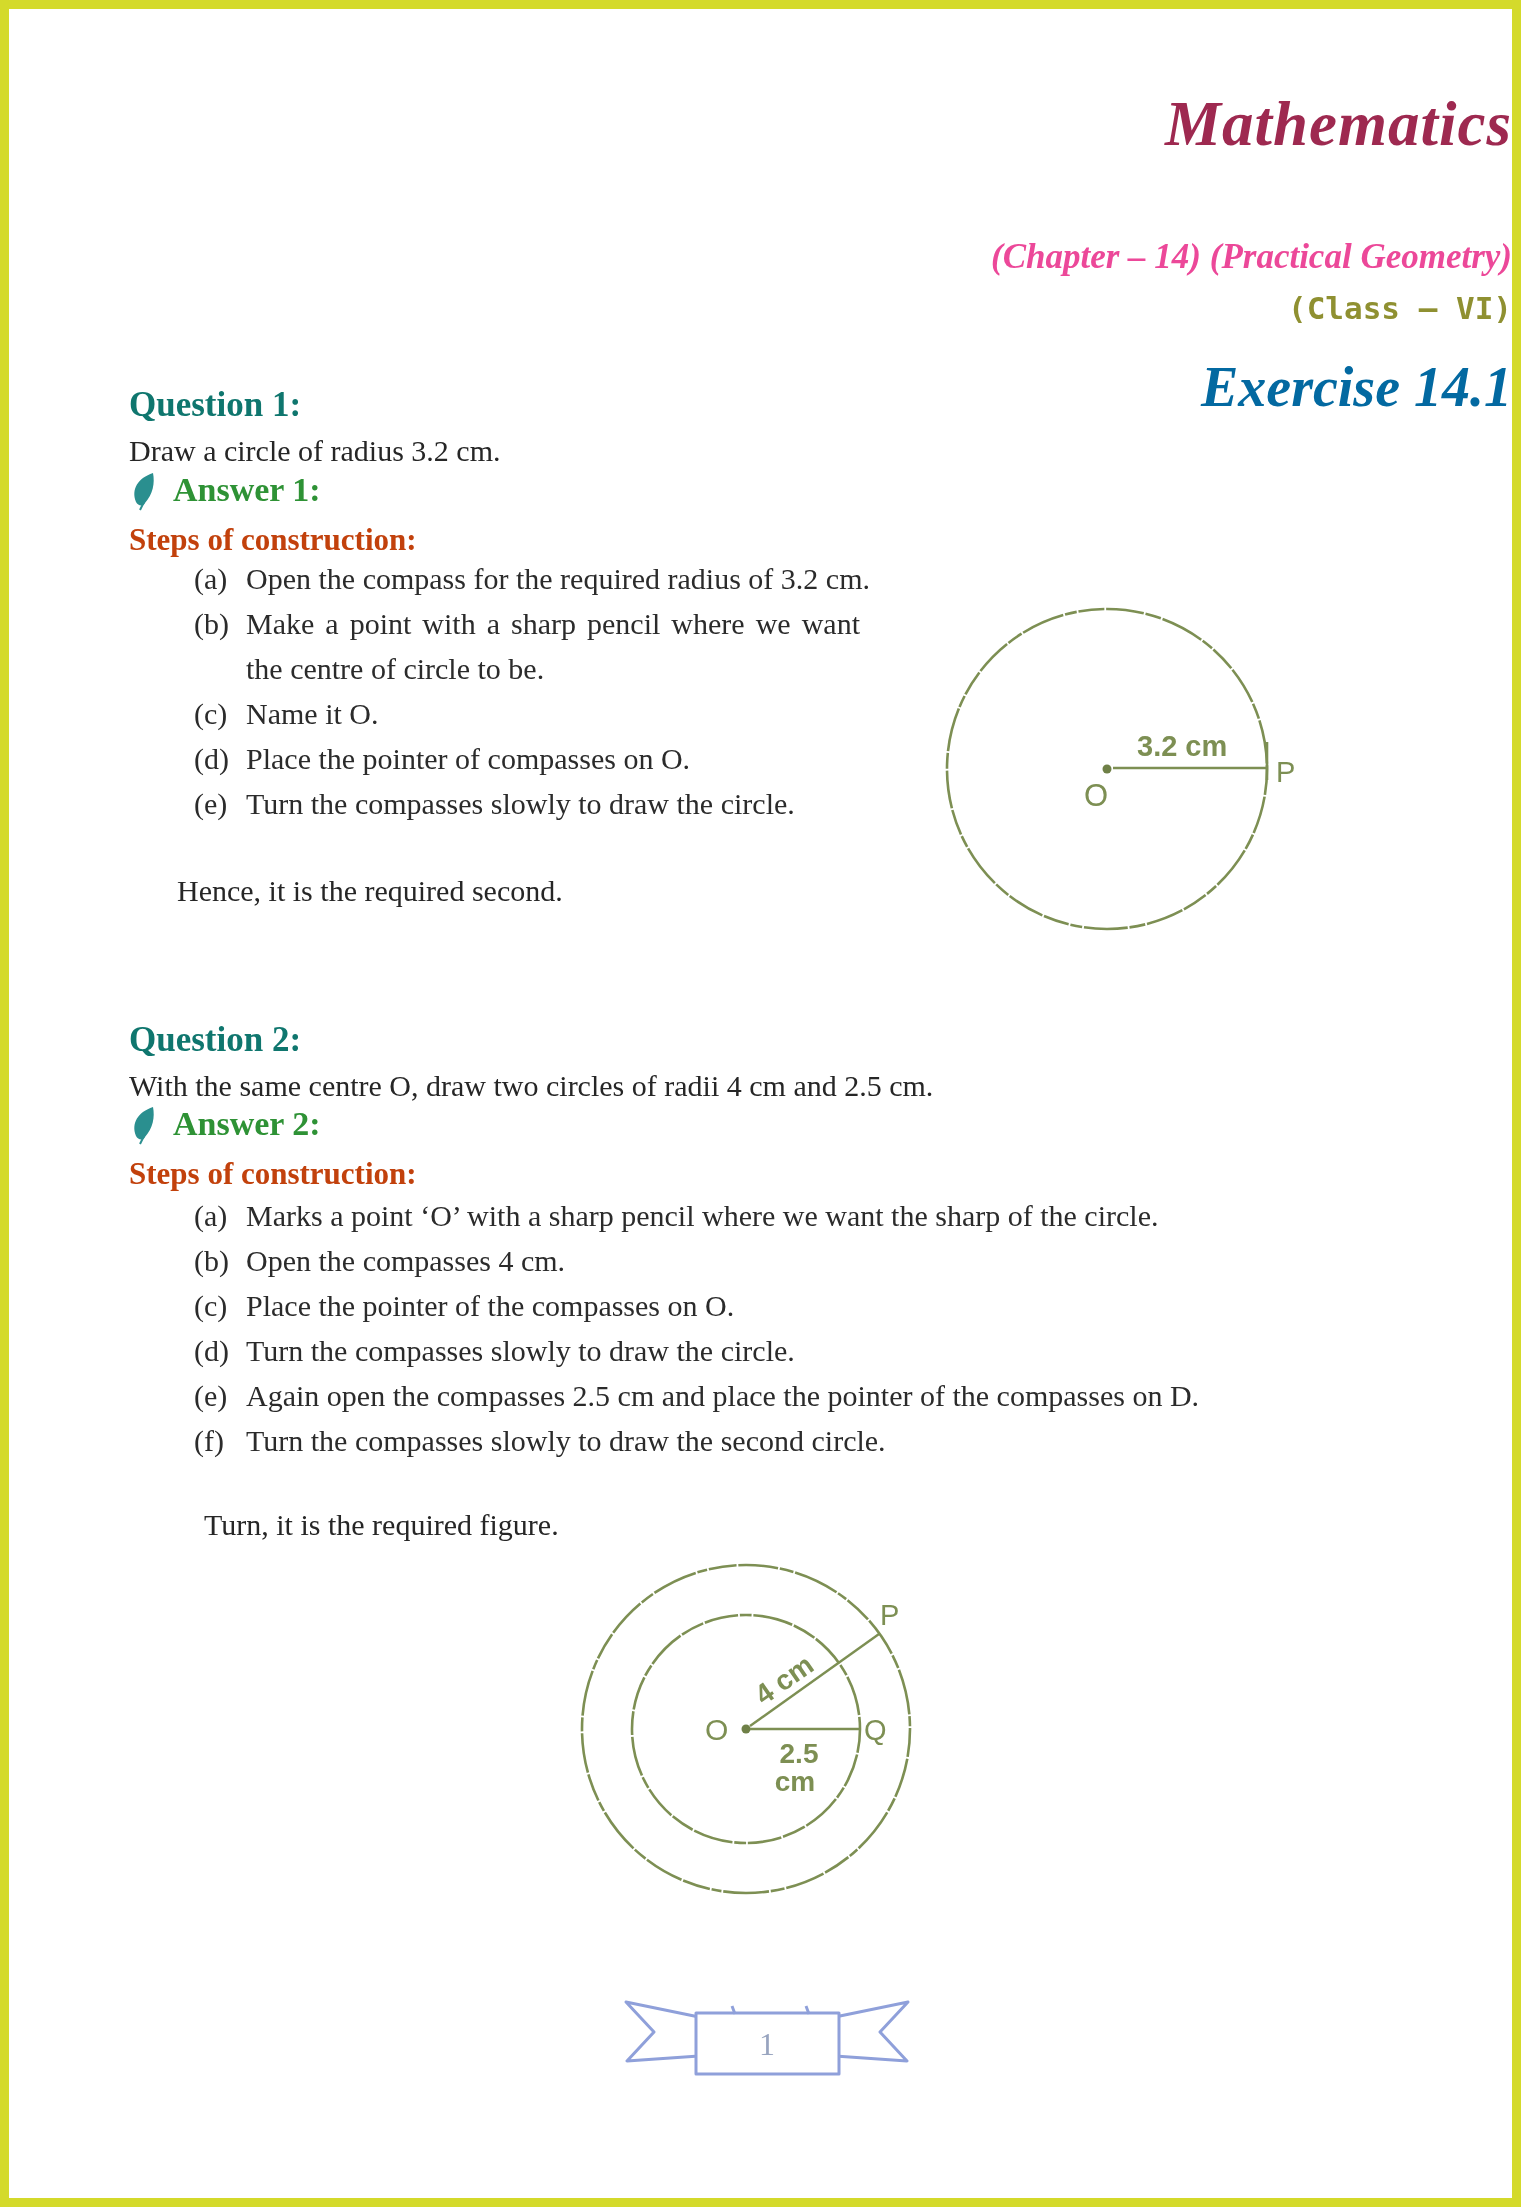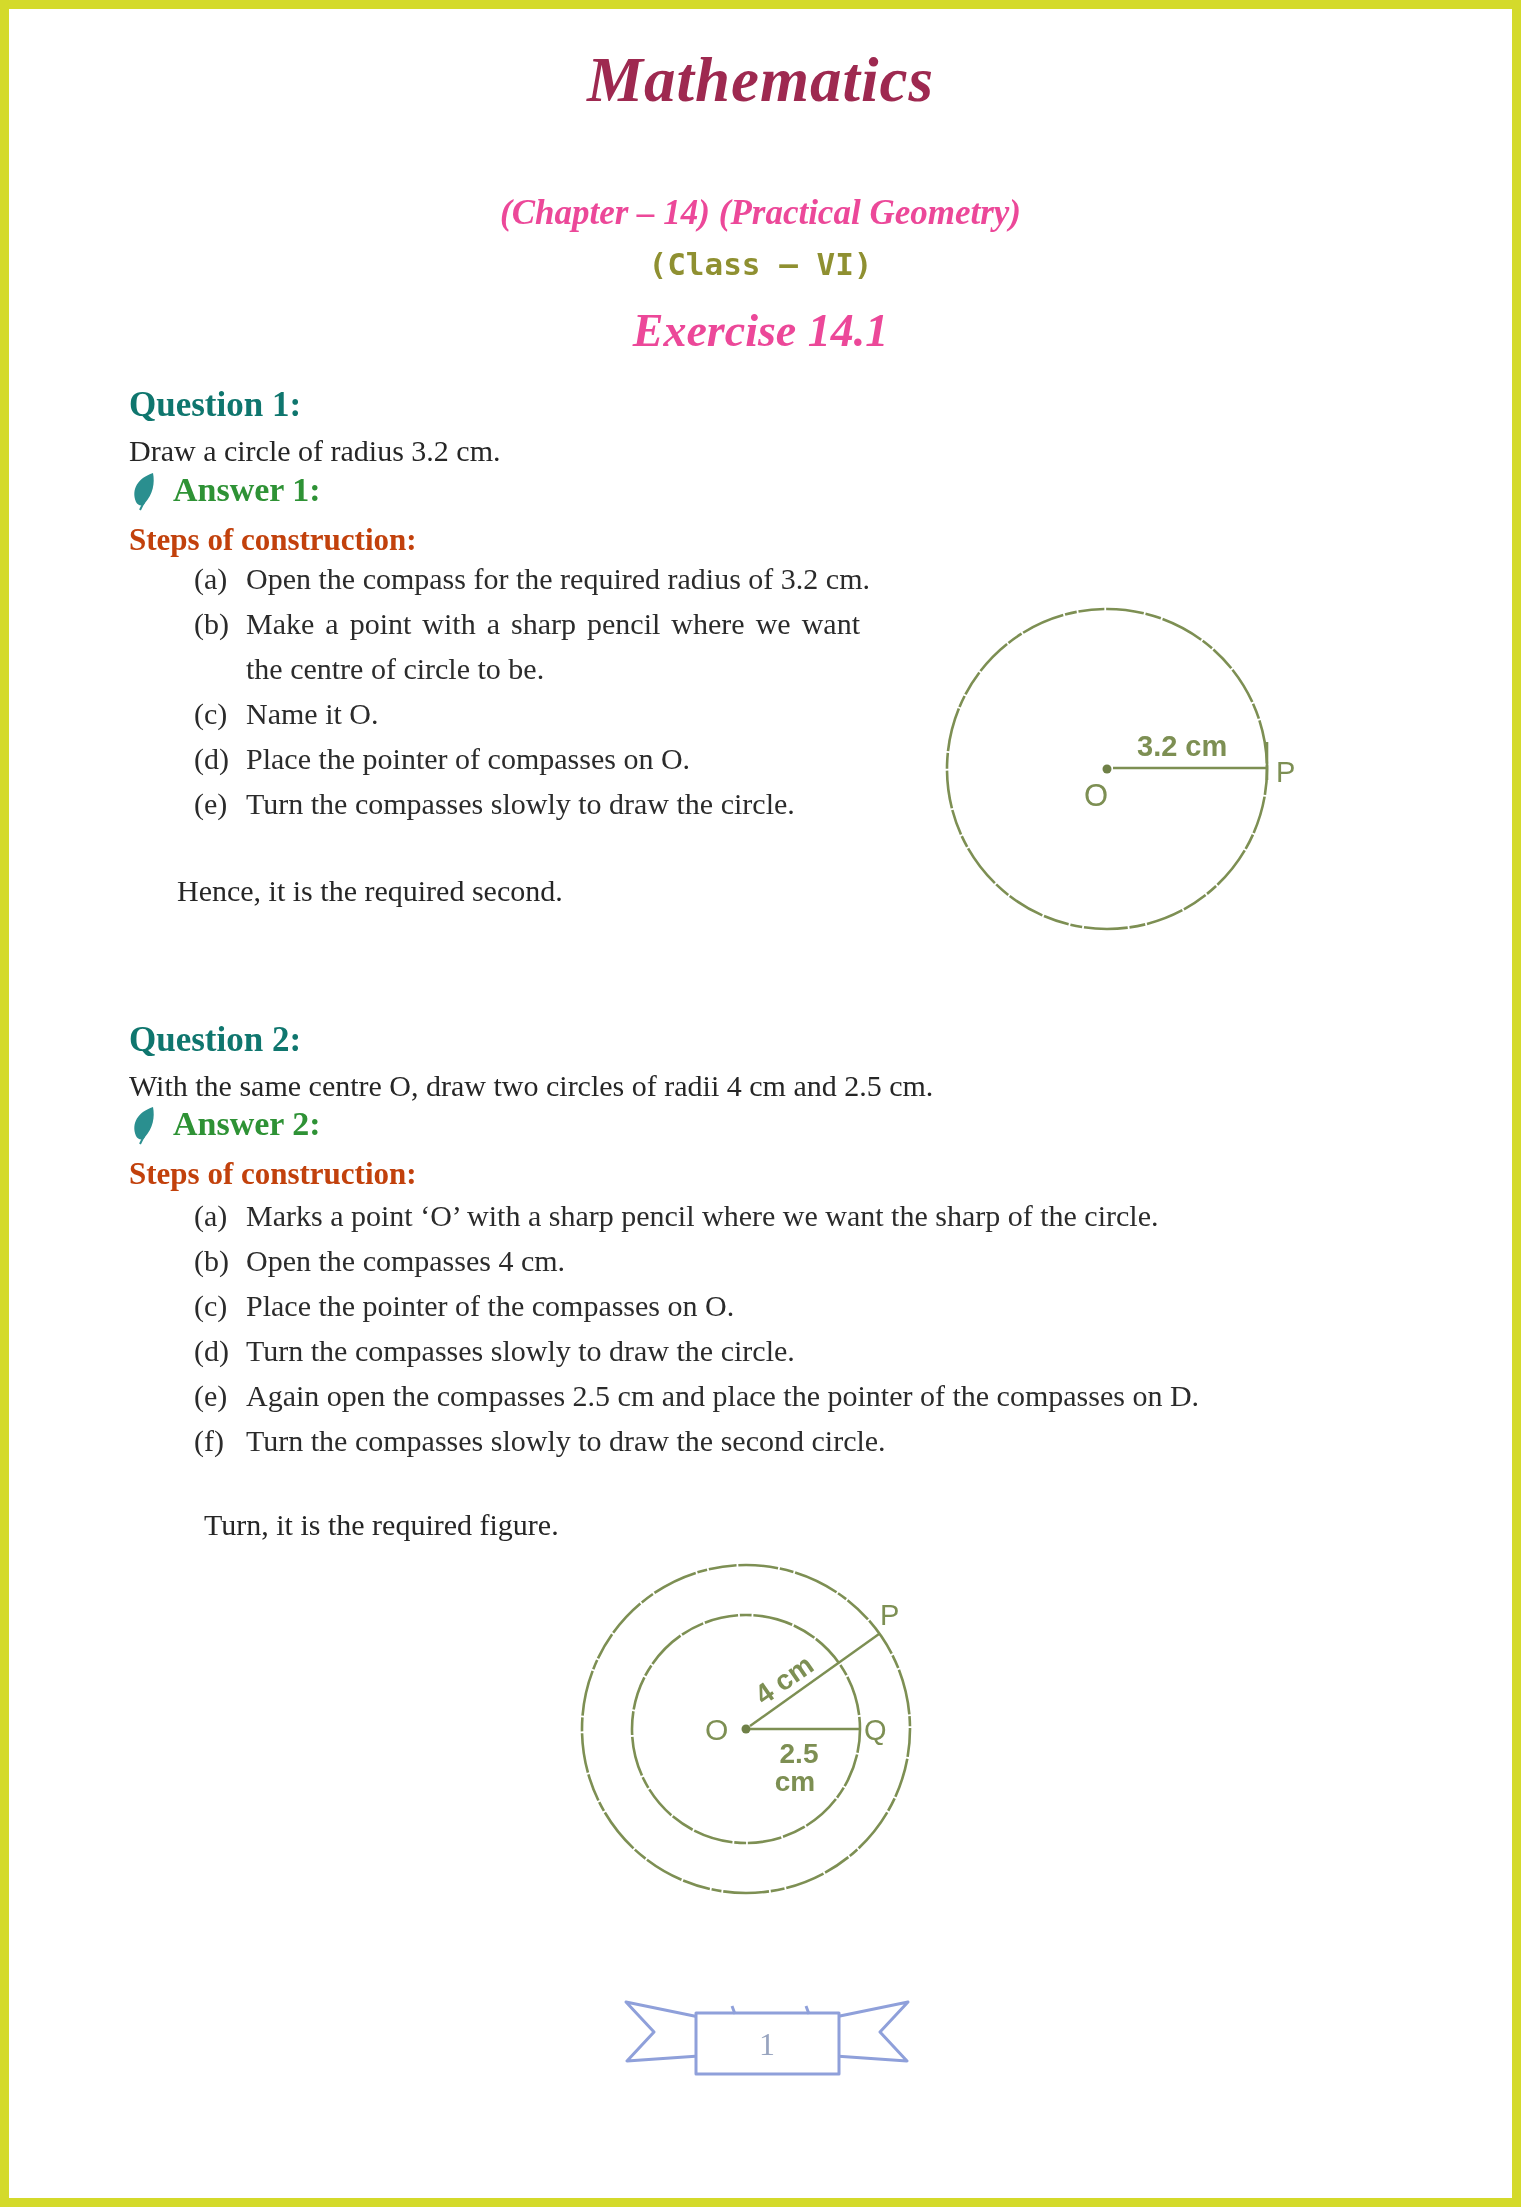--- a/index.html
+++ b/index.html
@@ -6,39 +6,39 @@
   .page{
     position:relative;
     width:1521px;height:2207px;
     background:#ffffff;
     border:9px solid #d4da2b;
     box-sizing:border-box;
     font-family:"Liberation Serif", serif;
     overflow:hidden;
   }
   .abs{position:absolute;}
-  .center{left:0;right:0;text-align:center;}
+  .center{left:0;right:0;text-align:right;margin-top:44px;}
 
   .doc-title{
     top:38px;font-size:63px;line-height:1.05;
     font-weight:bold;font-style:italic;
     color:#9e2950;letter-spacing:1px;
   }
   .chapter-line{
     top:185px;font-size:35px;line-height:1.1;
     font-weight:bold;font-style:italic;color:#ec4899;
   }
   .class-line{
     top:238px;font-size:31px;line-height:1.1;
     font-family:"DejaVu Sans Mono", monospace;
     font-weight:bold;color:#8f9031;
   }
   .exercise-line{
-    top:297px;font-size:46px;line-height:1.1;
-    font-weight:bold;font-style:italic;color:#ec4899;
+    top:304px;font-size:56px;line-height:1.1;
+    font-weight:bold;font-style:italic;color:#0369a1;
   }
   .q-heading{font-size:35px;line-height:1.1;font-weight:bold;color:#0f766e;}
   .q-text{font-size:30px;line-height:1.25;color:#262626;}
   .answer-row{display:flex;align-items:flex-start;}
   .answer-heading{font-size:34px;line-height:1.1;font-weight:bold;color:#2e9235;margin-left:12px;}
   .steps-heading{font-size:31px;line-height:1.1;font-weight:bold;color:#c2410c;}
   .steps{display:block;}
   .step{display:flex;font-size:30px;line-height:45px;color:#2b2b2b;}
   .step .lbl{flex:0 0 52px;}
   .step .txt{width:680px;}

